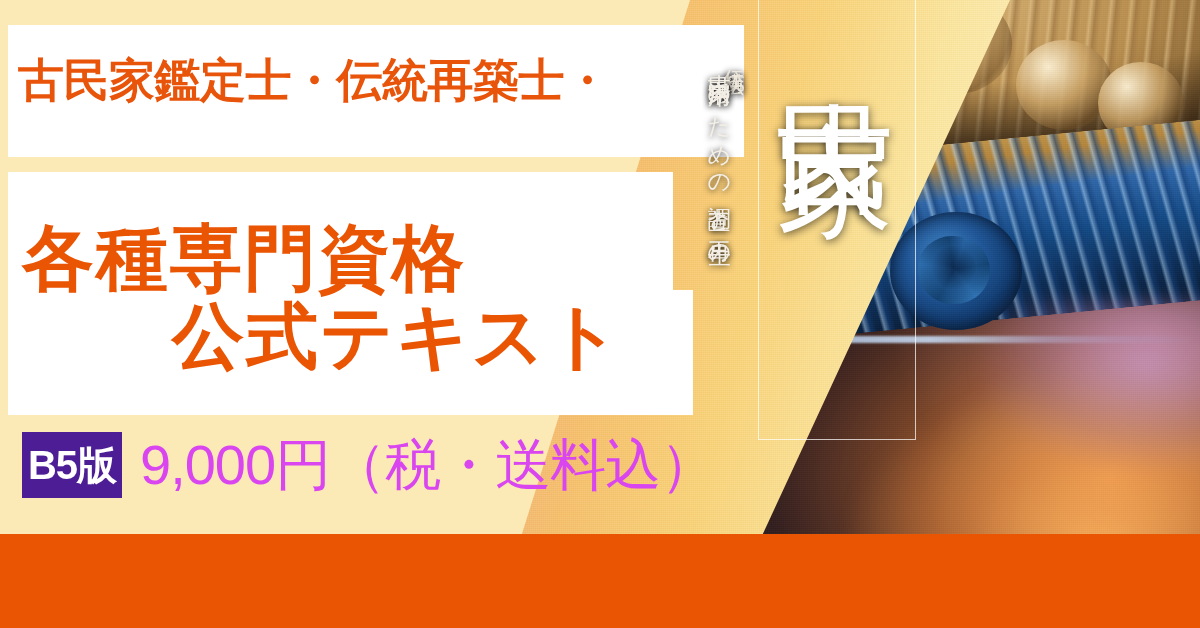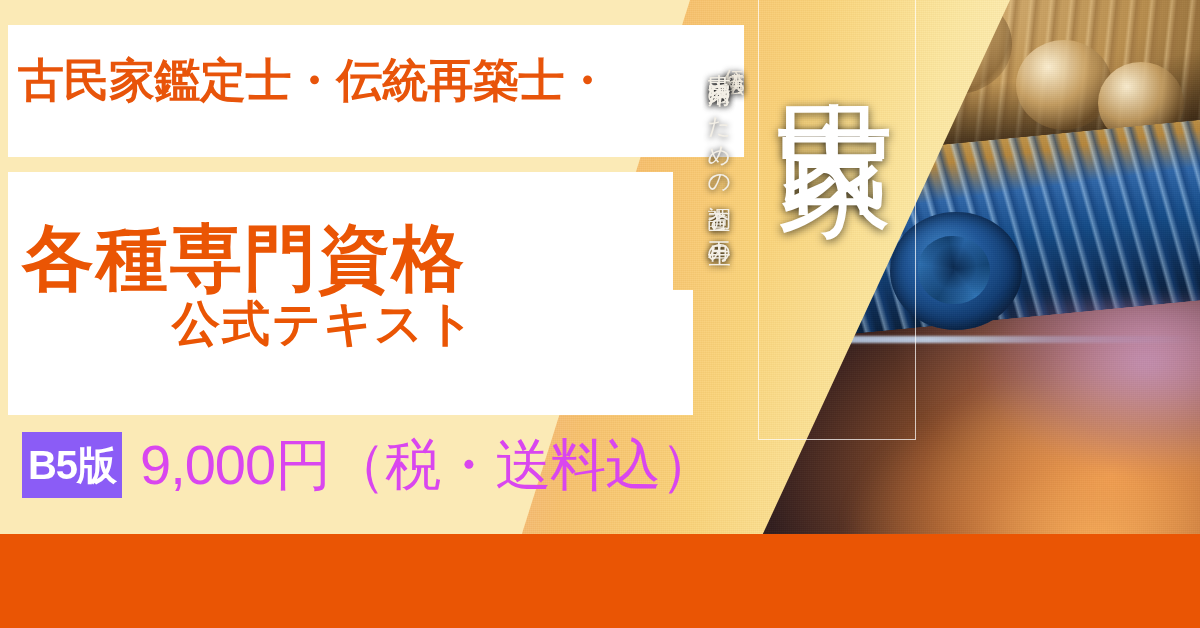--- a/index.html
+++ b/index.html
@@ -250,36 +250,36 @@
     font-weight: 700;
     color: #ea5504;
     letter-spacing: 2px;
     white-space: nowrap;
     margin-top: 36px;
   }
   .headline-2 {
     position: absolute;
     left: 172px;
     top: 300px;
-    font-size: 48px;
+    font-size: 72px;
     line-height: 1;
     font-weight: 700;
     color: #ea5504;
     letter-spacing: 2px;
     white-space: nowrap;
   }
 
   
   .badge-b5 {
     position: absolute;
     left: 22px;
     top: 432px;
     width: 100px;
     height: 66px;
-    background: #8b5cf6;
+    background: #4c1d95;
     color: #ffffff;
     font-size: 40px;
     font-weight: 700;
     line-height: 66px;
     text-align: center;
     letter-spacing: -1px;
   }
   .price-text {
     position: absolute;
     left: 140px;

